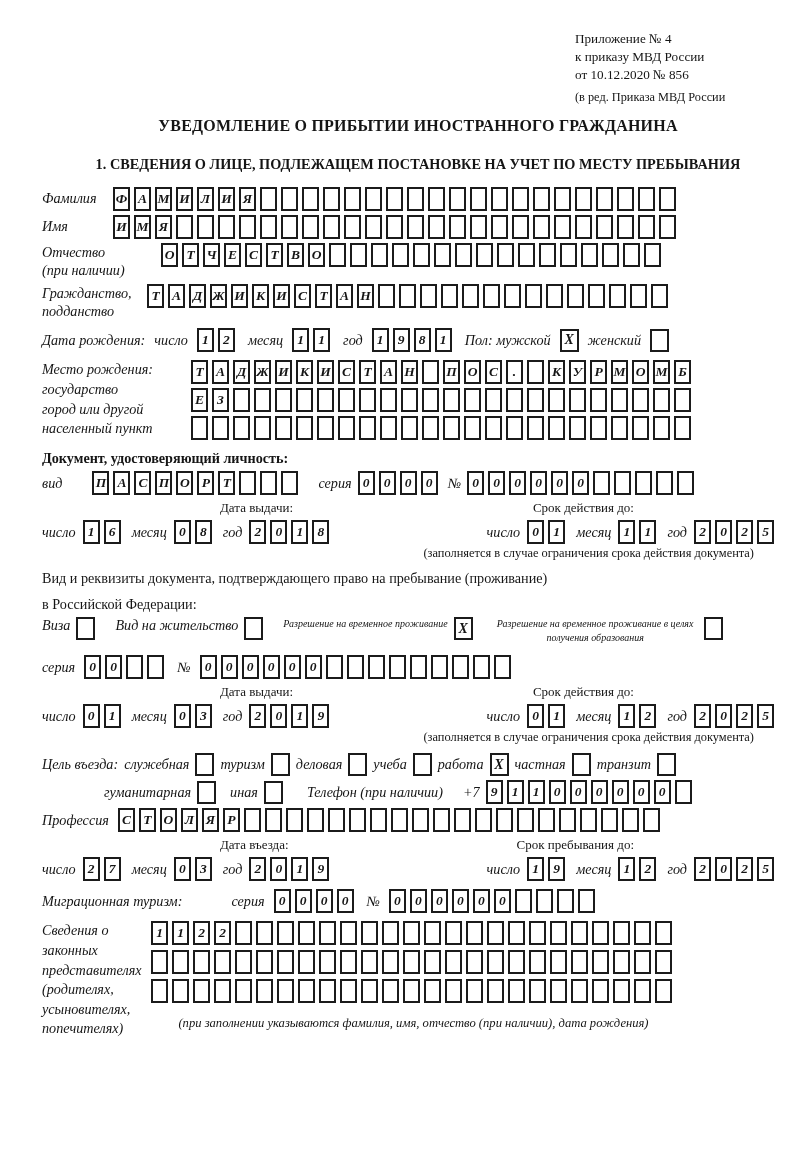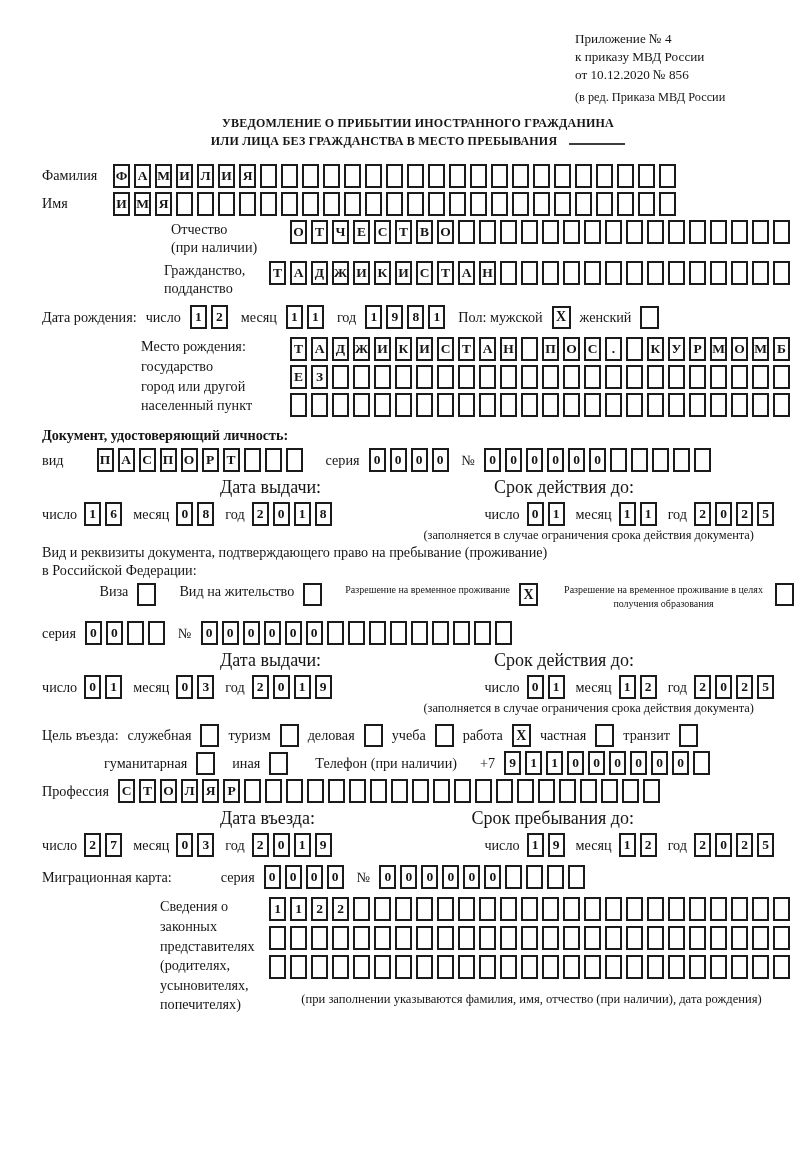--- a/index.html
+++ b/index.html
@@ -8,27 +8,27 @@
     width:800px; height:1163px; overflow:hidden;
     color:#151515;
     font-family:"Liberation Serif","DejaVu Serif",serif;
   }
   .page { padding:30px 6px 0 42px; }
 
   .appendix { margin-left:533px; font-size:13.2px; line-height:1.38; }
   .revision { font-size:12.3px; margin-top:4px; line-height:1.38; }
   .forma { text-align:right; margin:12px 34px 0 0; font-weight:700; font-size:15px; letter-spacing:.6px; }
 
-  .title { text-align:center; font-weight:700; font-size:12px; margin-top:8px; line-height:1.5; letter-spacing:.2px; }
+  .title { text-align:center; font-weight:700; font-size:16px; margin-top:8px; line-height:1.5; letter-spacing:.2px; }
   .blank-line { display:inline-block; width:56px; border-bottom:2.5px solid #3c3c3c; margin-left:12px; }
   .section { text-align:center; font-weight:700; font-size:14.3px; margin-top:18px; }
 
-  .row { display:flex; align-items:center; column-gap:9px; margin-top:4px; }
-  .rtop { align-items:flex-start;justify-content:flex-end; }
-  .g6 { }
+  .row { display:flex; align-items:center; column-gap:9px; margin-top:4px;font-style:italic; }
+  .rtop { align-items:flex-start; }
+  .g6 { column-gap:6px; }
   .lbl { font-size:14.2px; white-space:nowrap; }
   .lbl2 { font-size:14.2px; line-height:1.3; }
   .lblcol { font-size:14.2px; line-height:1.38; }
 
   .cells { display:flex; }
   .cell {
     flex:0 0 auto; width:17px; height:24px; border:2px solid #1b1b1b; margin-right:4px;
     display:flex; align-items:center; justify-content:center;
     font-weight:700; font-size:13.5px; background:#fff;
   }
@@ -36,27 +36,27 @@
     flex:0 0 auto; width:19px; height:23px; border:2px solid #1b1b1b;
     display:inline-flex; align-items:center; justify-content:center;
     font-weight:700; font-size:14px; background:#fff;
   }
 
   .w62 { min-width:62px; } .w96 { min-width:96px; } .w110 { min-width:110px; }
   .w140 { min-width:140px; } .w100 { min-width:100px; }
   .colcells .cells { margin-bottom:4px; }
 
   .center-bold { text-align:left; font-weight:700; font-size:14.2px; margin-top:6px; }
-  .date-head { display:flex; font-size:18px; margin-top:5px;gap:8px; }
+  .date-head { display:flex; font-size:13px; margin-top:5px;gap:8px; }
   .dh-l { margin-left:178px; }
   .dh-r { margin-left:auto; margin-right:160px; }
   .dates { justify-content:space-between; padding-right:16px; }
   .dgrp { display:flex; align-items:center; column-gap:7px; }
   .note-right { text-align:right; font-size:12.4px; margin-top:2px; margin-right:40px; }
-  .para { font-size:14.2px; margin-top:1px; }
+  .para { font-size:14.2px; margin-top:9px; }
 
   .opt-block { font-size:10px; line-height:1.4; text-align:center; white-space:normal; }
   .w215 { max-width:218px; } .w205 { max-width:205px; }
   .ind62 { margin-left:62px; }
   .mt10 { margin-top:10px; } .mt8 { margin-top:8px; } .mt14 { margin-top:14px; }
 
   .repcol { display:flex; flex-direction:column; }
   .repcol .cells { margin-bottom:5px; }
   .note-center { font-size:12.6px; margin-top:8px; text-align:center; max-width:600px; }
 </style>
@@ -69,24 +69,22 @@
     <div>Приложение № 4</div>
     <div>к приказу МВД России</div>
     <div>от 10.12.2020 № 856</div>
     <div class="revision">
       <div>(в ред. Приказа МВД России</div>
     </div>
   </div>
 
   <div class="title">
     <div>УВЕДОМЛЕНИЕ О ПРИБЫТИИ ИНОСТРАННОГО ГРАЖДАНИНА</div>
-    <div>
-      <span>ИЛИ ЛИЦА БЕЗ ГРАЖДАНСТВА В МЕСТО ПРЕБЫВАНИЯ</span><span class="blank-line"></span>
-    </div>
-  </div>
+  </div>
+  <div class="section">1. СВЕДЕНИЯ О ЛИЦЕ, ПОДЛЕЖАЩЕМ ПОСТАНОВКЕ НА УЧЕТ ПО МЕСТУ ПРЕБЫВАНИЯ</div>
 
   <div class="row mt14">
     <span class="lbl w62">Фамилия</span>
     <span class="cells">
         <span class="cell">Ф</span>
         <span class="cell">А</span>
         <span class="cell">М</span>
         <span class="cell">И</span>
         <span class="cell">Л</span>
         <span class="cell">И</span>
@@ -611,21 +609,21 @@
       <span class="cells">
           <span class="cell">2</span>
           <span class="cell">0</span>
           <span class="cell">2</span>
           <span class="cell">5</span>
         </span>
     </span>
   </div>
 
   <div class="row mt8">
-    <span class="lbl">Миграционная карта:</span>
+    <span class="lbl">Миграционная туризм:</span>
     <span class="lbl" style="margin-left:40px">серия</span>
     <span class="cells">
         <span class="cell">0</span>
         <span class="cell">0</span>
         <span class="cell">0</span>
         <span class="cell">0</span>
       </span>
     <span class="lbl">№</span>
     <span class="cells">
         <span class="cell">0</span>

